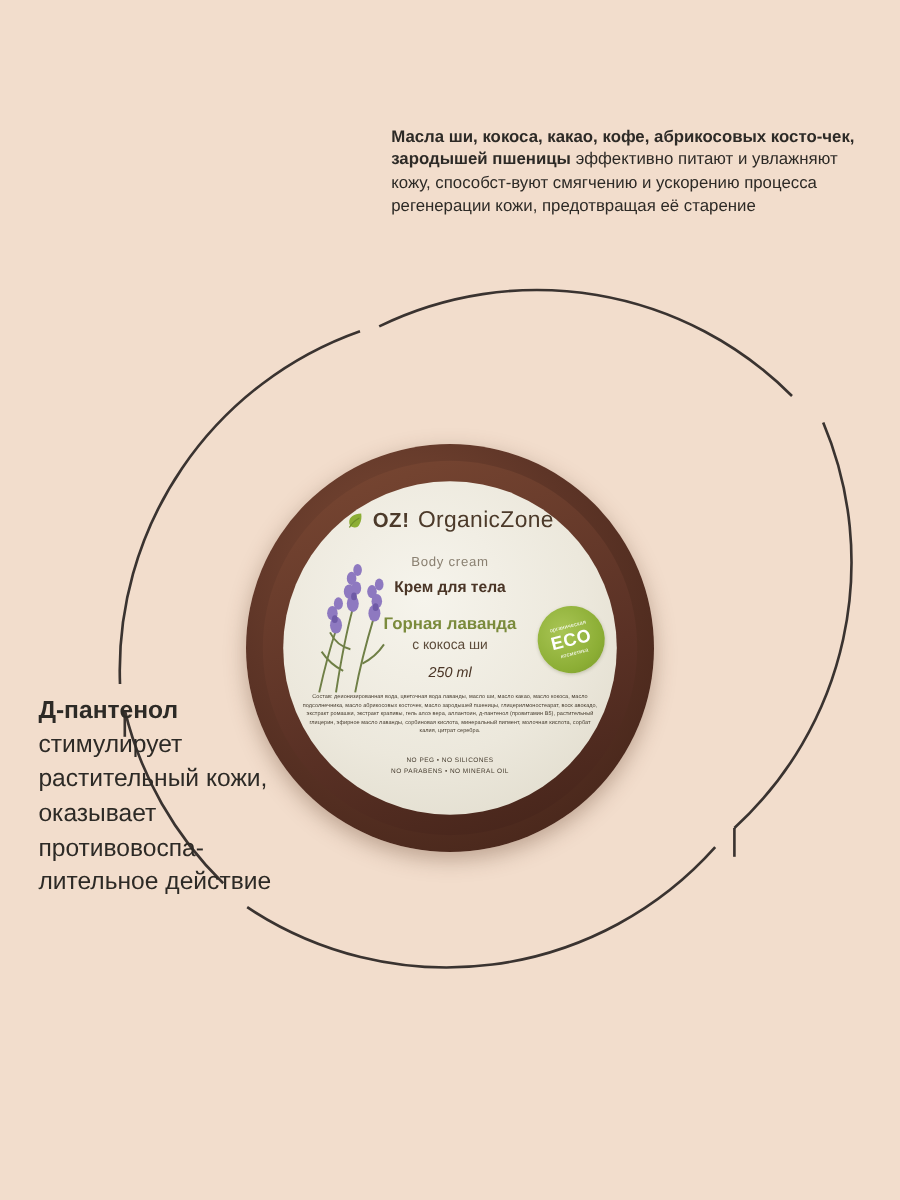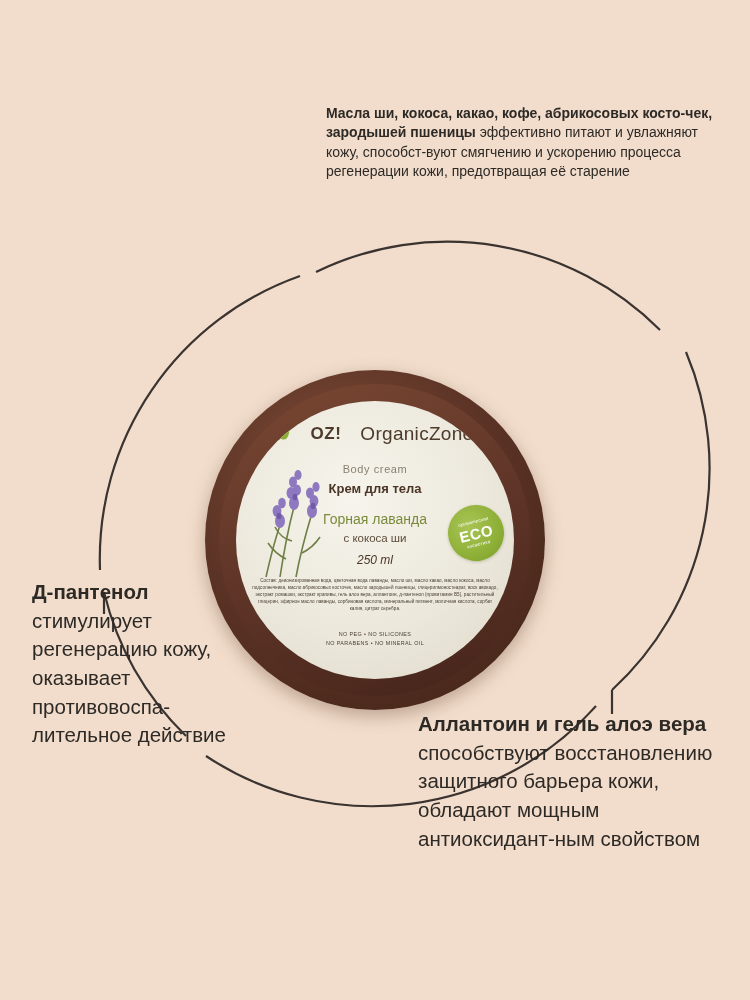--- a/index.html
+++ b/index.html
@@ -72,21 +72,21 @@
   }
 
   .brand {
     position: absolute;
     top: 22px;
     left: 0;
     right: 0;
     display: flex;
     align-items: center;
     justify-content: center;
-    gap: 19px;
+    gap: 7px;
   }
   .oz-mark {
     font-size: 17px;
     font-weight: bold;
     color: #4c3a2a;
     letter-spacing: 0.5px;
   }
   .oz-leaf {
     display: inline-block;
     width: 14px;
@@ -115,21 +115,21 @@
     left: 0; right: 0;
     font-size: 13px;
     font-weight: bold;
     color: #4a3526;
   }
   .variant {
     position: absolute;
     top: 110px;
     left: 0; right: 0;
     font-size: 14px;
-    font-weight: normal;
+    font-weight: bold;
     color: #7b8b3c;
   }
   .subvariant {
     position: absolute;
     top: 131px;
     left: 0; right: 0;
     font-size: 11.5px;
     color: #5d4c3b;
   }
   .volume {
@@ -256,26 +256,23 @@
 
     <path d="M 104 592 L 104 614" fill="none" stroke="#3a3330" stroke-width="2.2"></path>
     <path d="M 612 690 L 612 714" fill="none" stroke="#3a3330" stroke-width="2.2"></path>
   </svg>
 
   <div class="note note-top">
     <span class="lead">Масла ши, кокоса, какао, кофе, абрикосовых косто-чек, зародышей пшеницы</span><span> эффективно питают и увлажняют кожу, способст-вуют смягчению и ускорению процесса регенерации кожи, предотвращая её старение</span>
   </div>
 
   <div class="note note-left">
-    <span class="lead">Д-пантенол</span><span> стимулирует регенерацию кожу, оказывает противовоспа-лительное действие</span>
+    <span class="lead">Д-пантенол</span><span> стимулирует растительный кожи, оказывает противовоспа-лительное действие</span>
   </div>
 
-  <div class="note note-bottom">
-    <span class="lead">Аллантоин и гель алоэ вера</span><span> способствуют восстановлению защитного барьера кожи, обладают мощным антиоксидант-ным свойством</span>
-  </div>
 
   <div class="jar">
     <div class="jar-rim"></div>
     <div class="label">
       <div class="label-inner">
 
         <svg class="sprig" viewBox="0 0 92 120">
           <g stroke="#6f7f46" stroke-width="1.6" fill="none">
             <path d="M30 118 C34 92 38 70 44 48"></path>
             <path d="M46 118 C50 96 56 74 62 54"></path>

